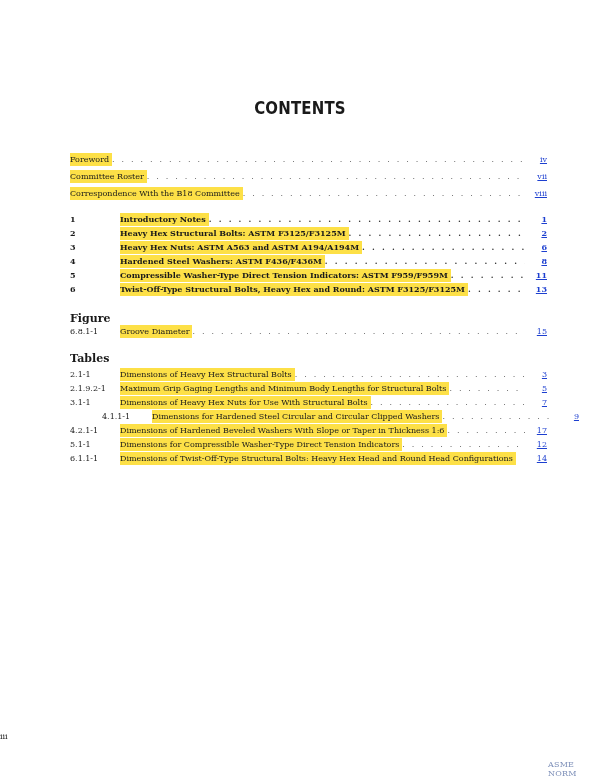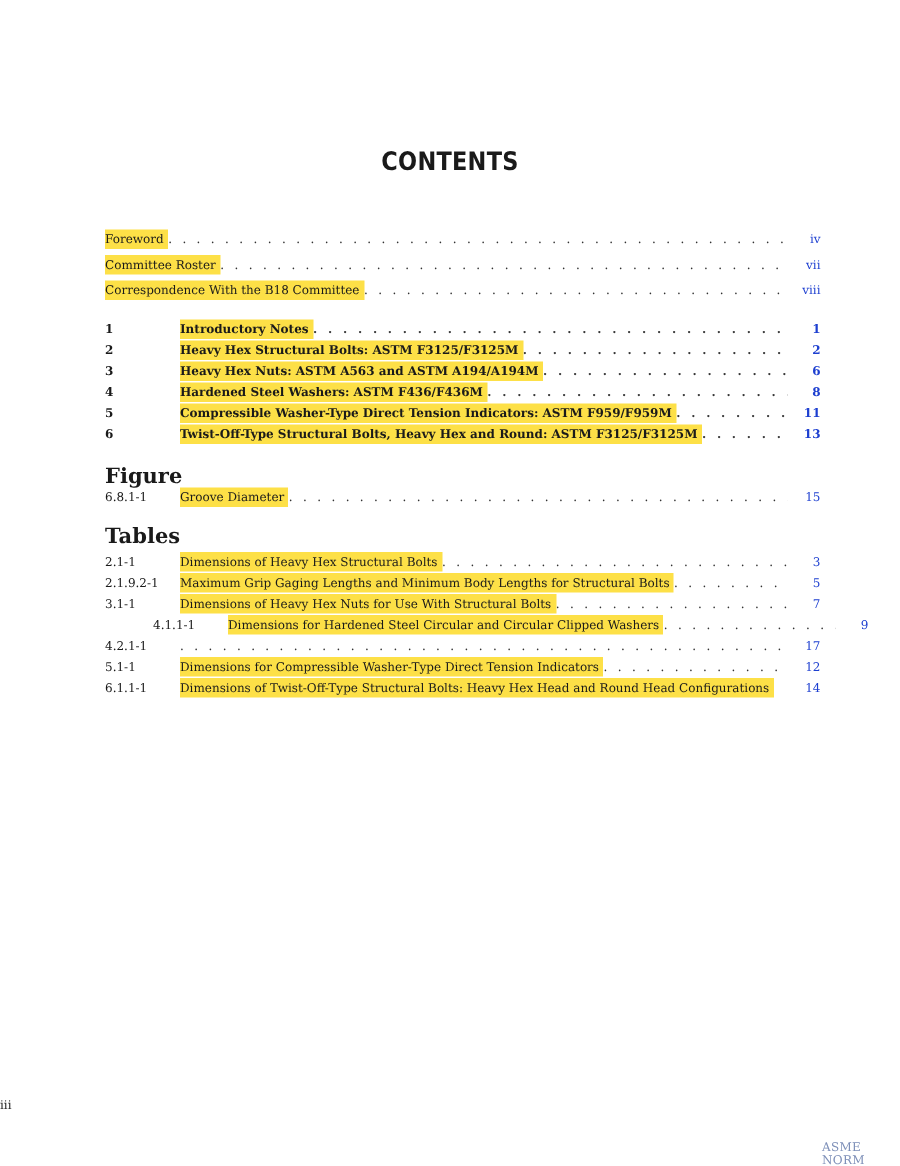--- a/index.html
+++ b/index.html
@@ -6,23 +6,23 @@
   body { width: 600px; height: 777px; background: #ffffff; position: relative; overflow: hidden;
          font-family: "DejaVu Serif", "Liberation Serif", serif; color: #1a1a1a; }
   .title { position: absolute; left: 0; width: 600px; top: 98px; text-align: center;
            font-family: "DejaVu Sans", "Liberation Sans", sans-serif; font-weight: bold;
            font-size: 17px; letter-spacing: 0.2px; transform: scaleX(0.88); }
   .row { position: absolute; left: 70px; width: 477px; height: 13px; font-size: 8px; line-height: 13px;
          display: flex; white-space: nowrap; }
   .row .num { width: 50px; flex: none; }
   .row .label { flex: none; padding-right: 3px; background: #fde047; }
   .row .leader { flex: 1 1 auto; overflow: hidden; letter-spacing: 2.2px; color: #333; margin-right: 22px; }
-  .row .page { position: absolute; right: 0; top: 0; color: #1d3fd0; text-align: right; }
+  .row .page { position: absolute; right: 0; top: 0; color: #1d3fd0; text-align: right; text-decoration: underline; }
   .row.bold { font-weight: bold; }
-  .head { position: absolute; left: 70px; font-size: 14px; font-weight: bold; line-height: 13px; }
+  .head { position: absolute; left: 70px; font-size: 11px; font-weight: bold; line-height: 13px; }
   .folio { position: absolute; top: 732px; left: 0; width: 536px; text-align: left; font-size: 8px; }
   .watermark { position: absolute; left: 548px; top: 760px; font-size: 8px; color: #7d8fb8;
                font-family: "DejaVu Serif", serif; letter-spacing: 0.2px; }
 </style>
 </head>
 <body>
 
 <div class="title">CONTENTS</div>
 
 <div class="row" style="top:153px; left:70px;">
@@ -106,20 +106,21 @@
   <span class="page">7</span>
 </div>
 <div class="row" style="top:410px;margin-left:32px;">
   <span class="num">4.1.1-1</span>
   <span class="label">Dimensions for Hardened Steel Circular and Circular Clipped Washers</span>
   <span class="leader">. . . . . . . . . . . . . . . . . . . . . . . . . . . . . . . . . . . . . . . . . . . . . . . . . . . . . . . . . . . . . . . . . . . . . . . . . . . . . . . . .</span>
   <span class="page">9</span>
 </div>
 <div class="row" style="top:424px;">
   <span class="num">4.2.1-1</span>
+  <span class="label">Dimensions of Hardened Beveled Washers With Slope or Taper in Thickness 1:6</span>
   <span class="leader">. . . . . . . . . . . . . . . . . . . . . . . . . . . . . . . . . . . . . . . . . . . . . . . . . . . . . . . . . . . . . . . . . . . . . . . . . . . . . . . . .</span>
   <span class="page">17</span>
 </div>
 <div class="row" style="top:438px;align-items:center;">
   <span class="num">5.1-1</span>
   <span class="label">Dimensions for Compressible Washer-Type Direct Tension Indicators</span>
   <span class="leader">. . . . . . . . . . . . . . . . . . . . . . . . . . . . . . . . . . . . . . . . . . . . . . . . . . . . . . . . . . . . . . . . . . . . . . . . . . . . . . . . .</span>
   <span class="page">12</span>
 </div>
 <div class="row" style="top:452px;">

